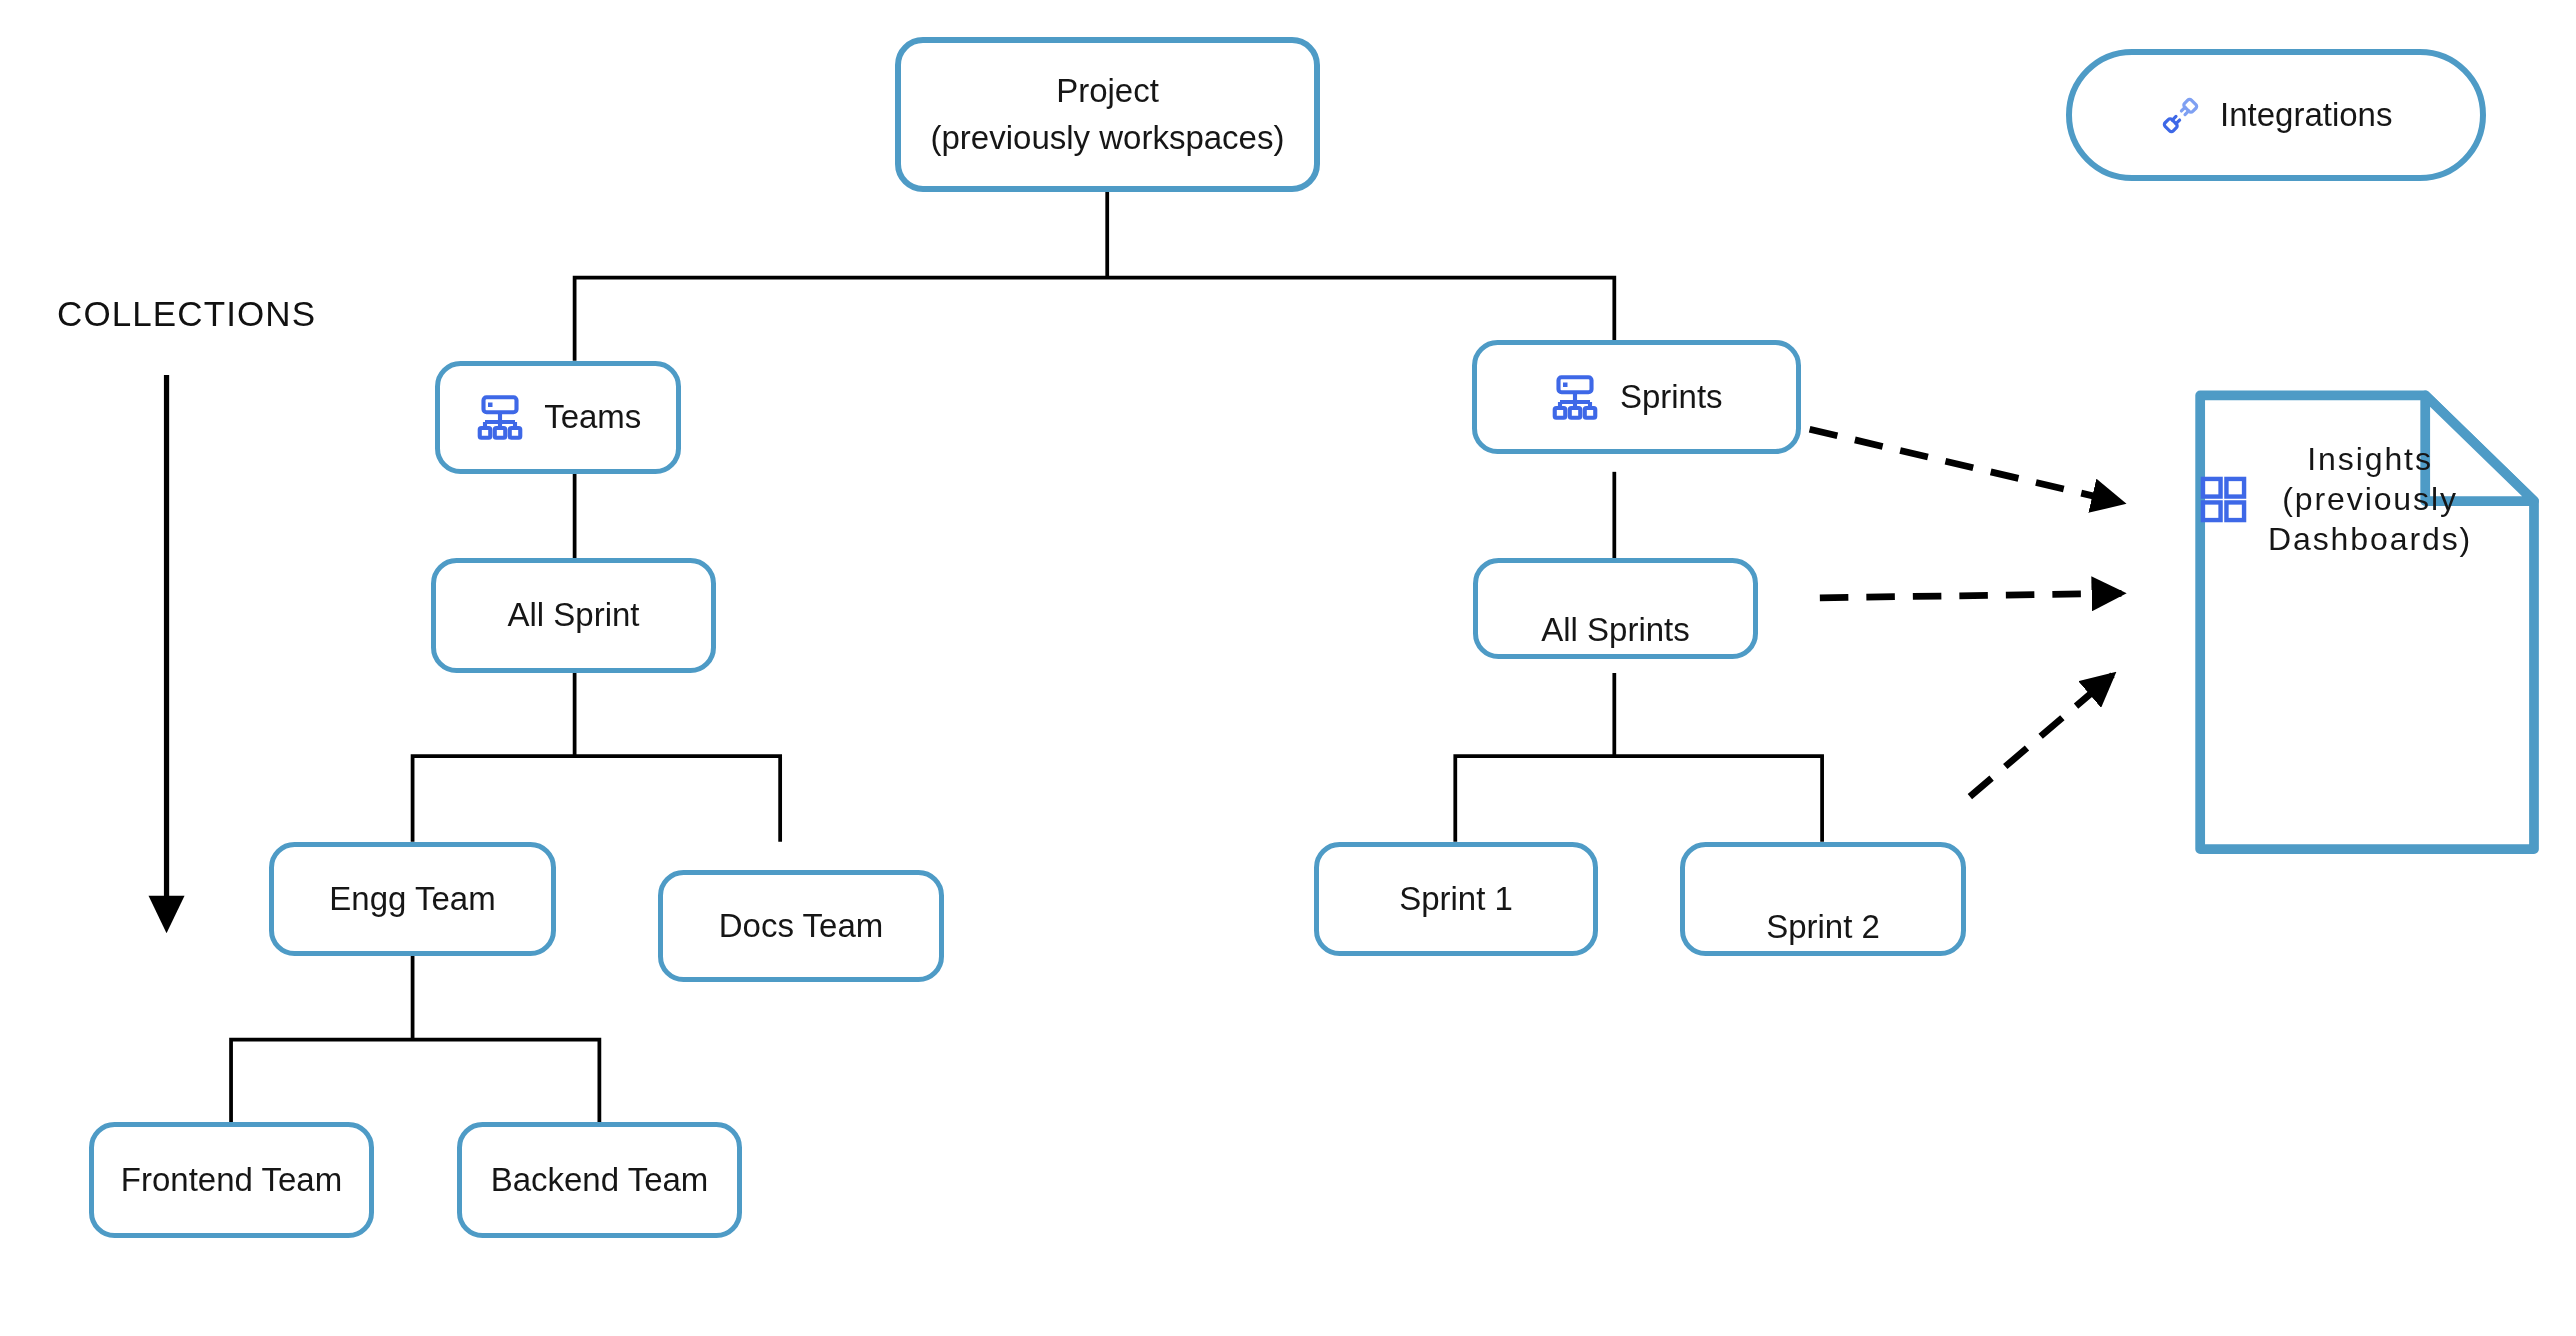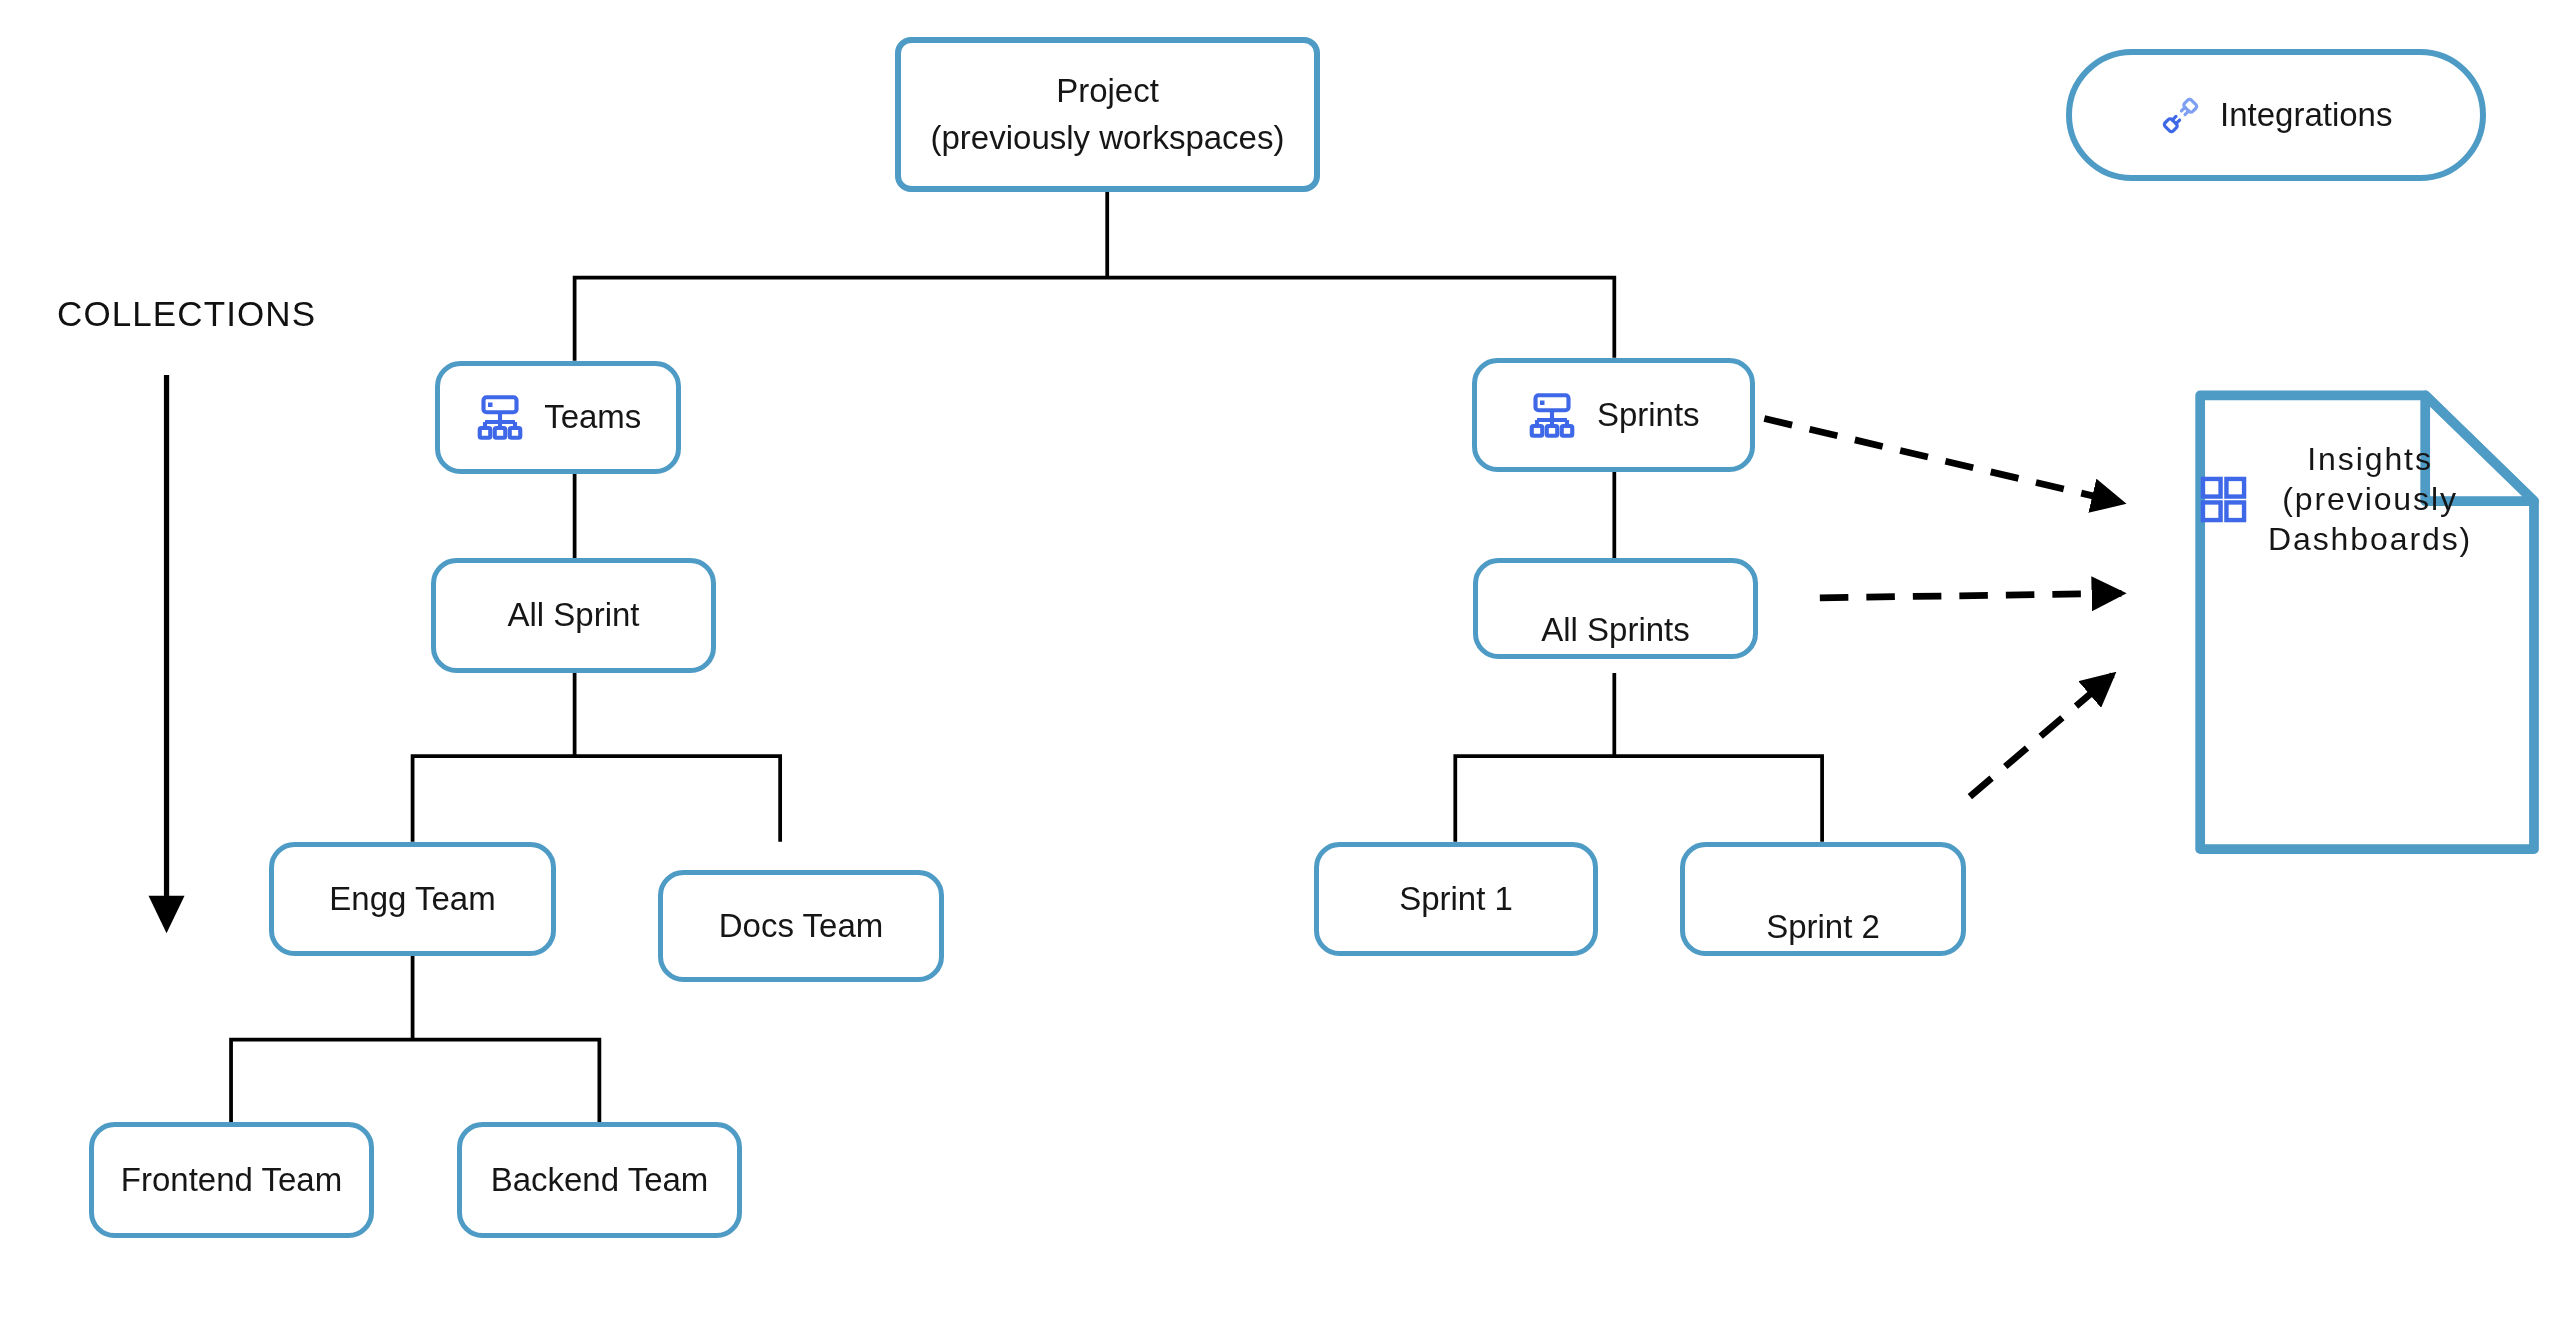--- a/index.html
+++ b/index.html
@@ -21,24 +21,24 @@
     align-items: center;
     justify-content: center;
     gap: 19.5px;
     color: #161616;
     font-size: 33px;
     box-sizing: border-box;
     text-align: center;
   }
   .node .box-label { white-space: pre-line; line-height: 1.42; }
 
-  .node.project   { left: 895px; top: 37px;  width: 425px; height: 155px; border-radius: 16px; border-width: 6px; }
+  .node.project   { left: 895px; top: 37px;  width: 425px; height: 155px; border-radius: 28px; border-width: 6px; }
   .node.integrations { left: 2066px; top: 49px; width: 420px; height: 132px; border-radius: 66px; border-width: 6px; }
   .node.teams     { left: 435px;  top: 361px;  width: 246px; height: 113px; }
-  .node.sprints   { left: 1472px; top: 358px;  width: 283px; height: 114px; }
+  .node.sprints   { left: 1472px; top: 340px;  width: 329px; height: 114px; }
   .node.all-teams { left: 431px;  top: 558px;  width: 285px; height: 115px; }
   .node.all-sprints { left: 1473px; top: 558px; width: 285px; height: 101px; align-items: flex-end; }
   .node.engg      { left: 269px;  top: 842px; width: 287px; height: 114px; }
   .node.docs      { left: 658px;  top: 842px; width: 286px; height: 112px; margin-top: 28px; }
   .node.frontend  { left: 89px;  top: 1122px; width: 285px; height: 116px; }
   .node.backend   { left: 457px;  top: 1122px; width: 285px; height: 116px; }
   .node.sprint1   { left: 1314px; top: 842px; width: 284px; height: 114px; }
   .node.sprint2   { left: 1680px; top: 842px; width: 286px; height: 114px; align-items: flex-end; }
 
   .collections-label {

